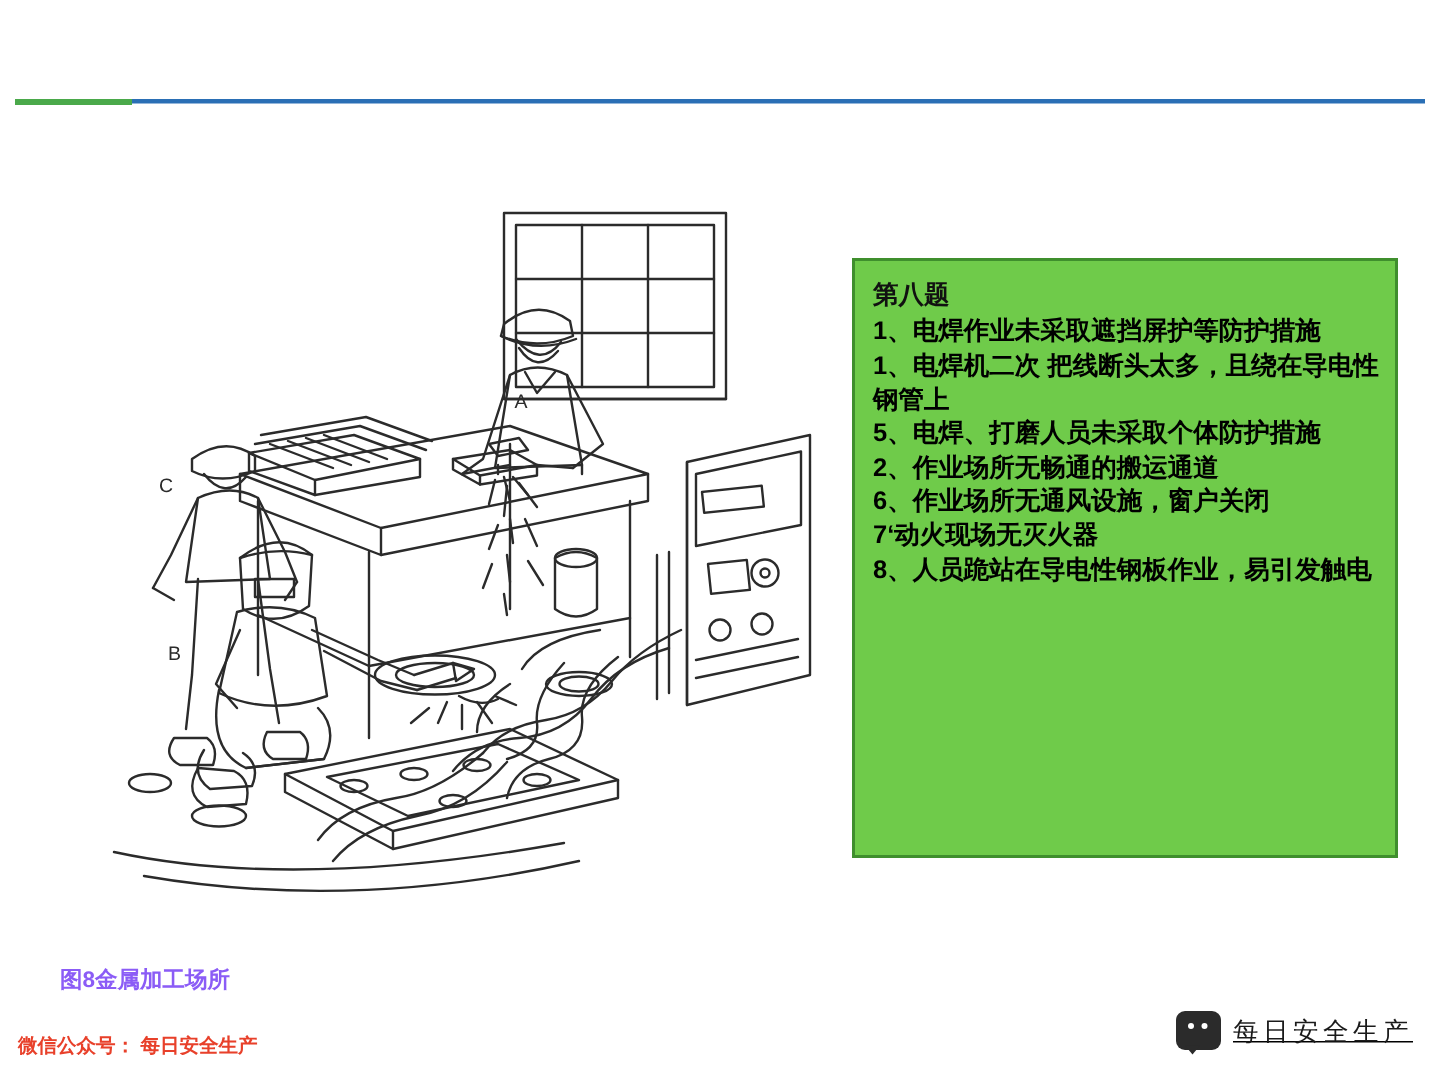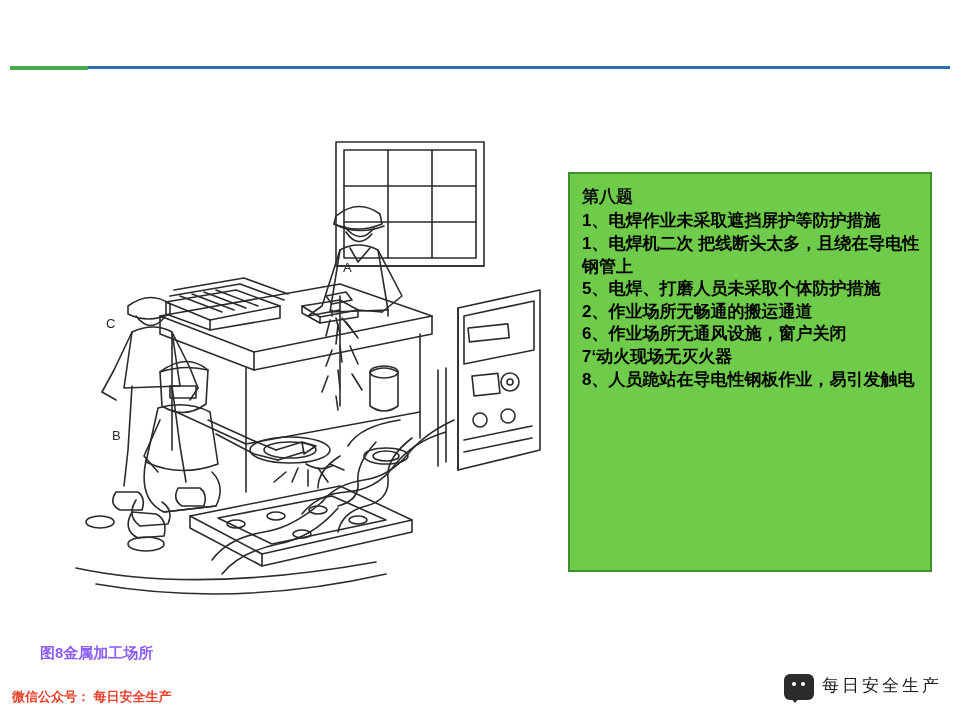--- a/index.html
+++ b/index.html
@@ -101,22 +101,23 @@
     font-weight: bold;
     font-family: "Liberation Sans", sans-serif;
   }
 
   
   #footer-right {
     position: absolute;
     right: 18px;
     bottom: 20px;
     display: flex;
-    align-items: flex-start;
+    align-items: center;
     gap: 8px;
+    text-decoration: underline;
   }
   #footer-right .wechat-badge {
     width: 30px;
     height: 26px;
     background: #2b2b2b;
     border-radius: 6px;
     position: relative;
   }
   #footer-right .wechat-badge::before,
   #footer-right .wechat-badge::after {

